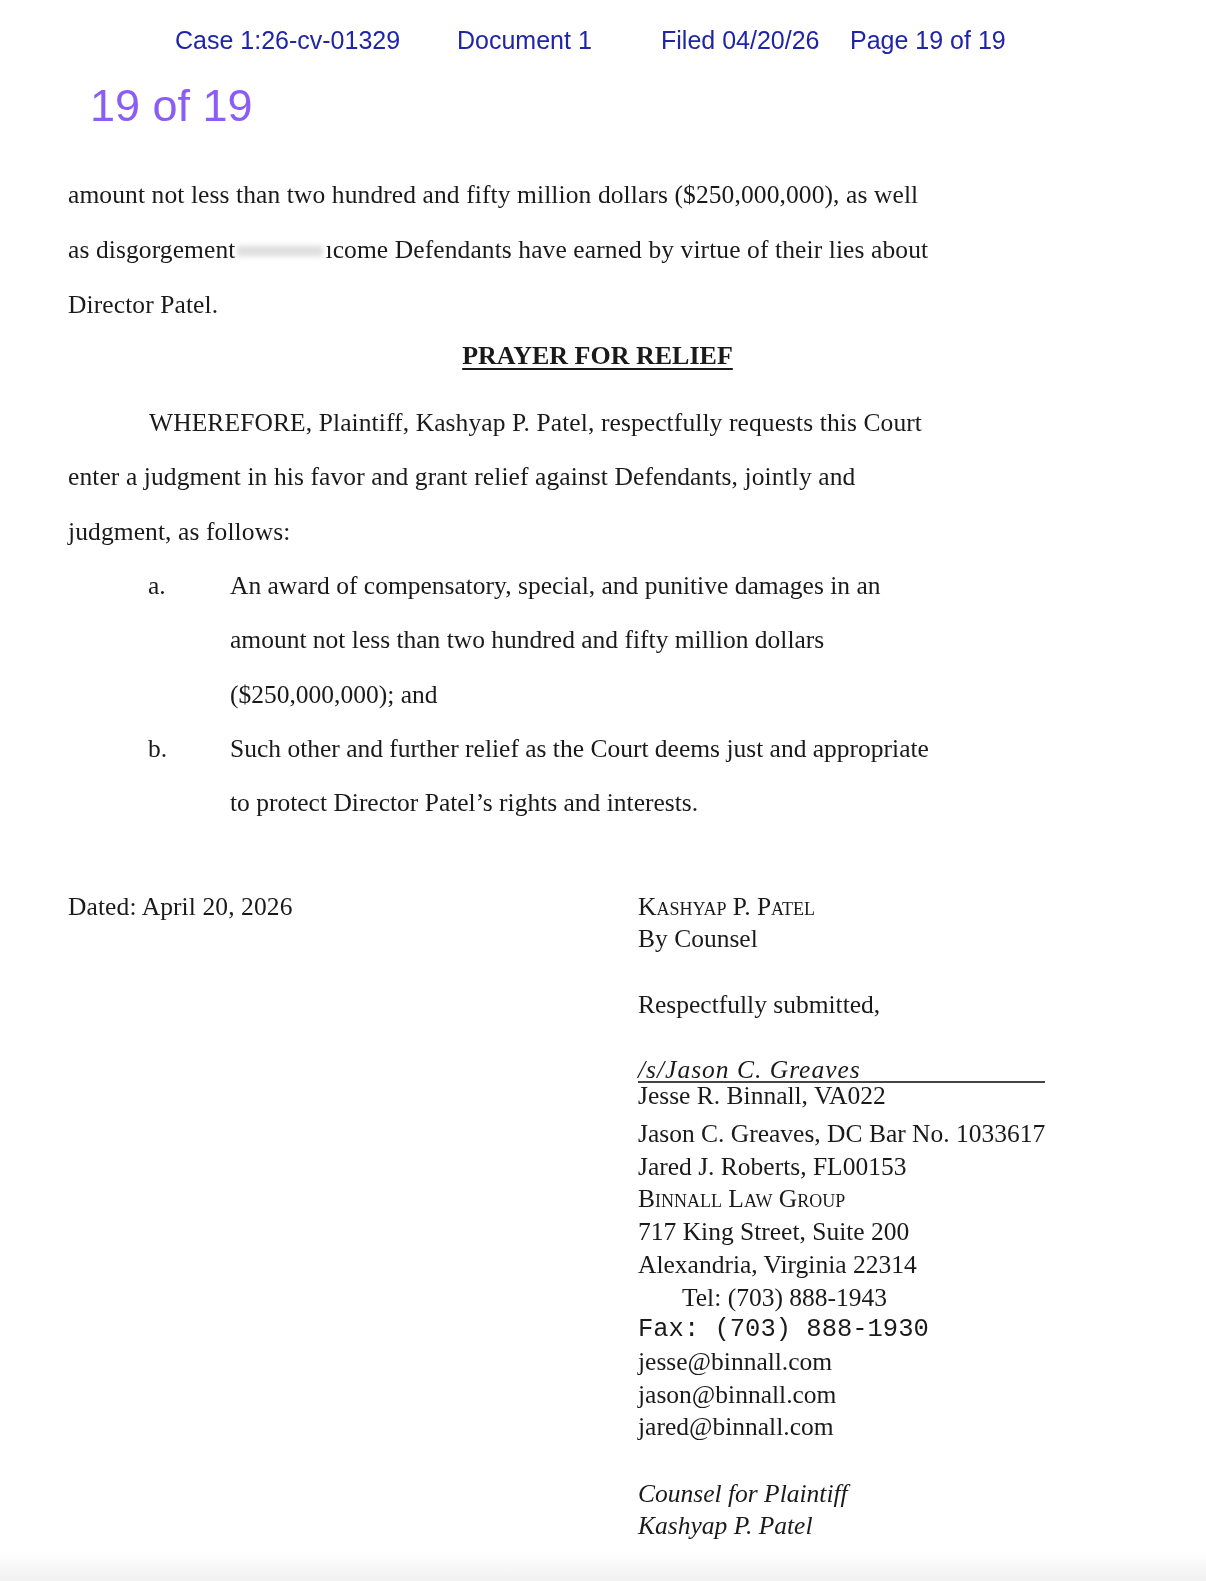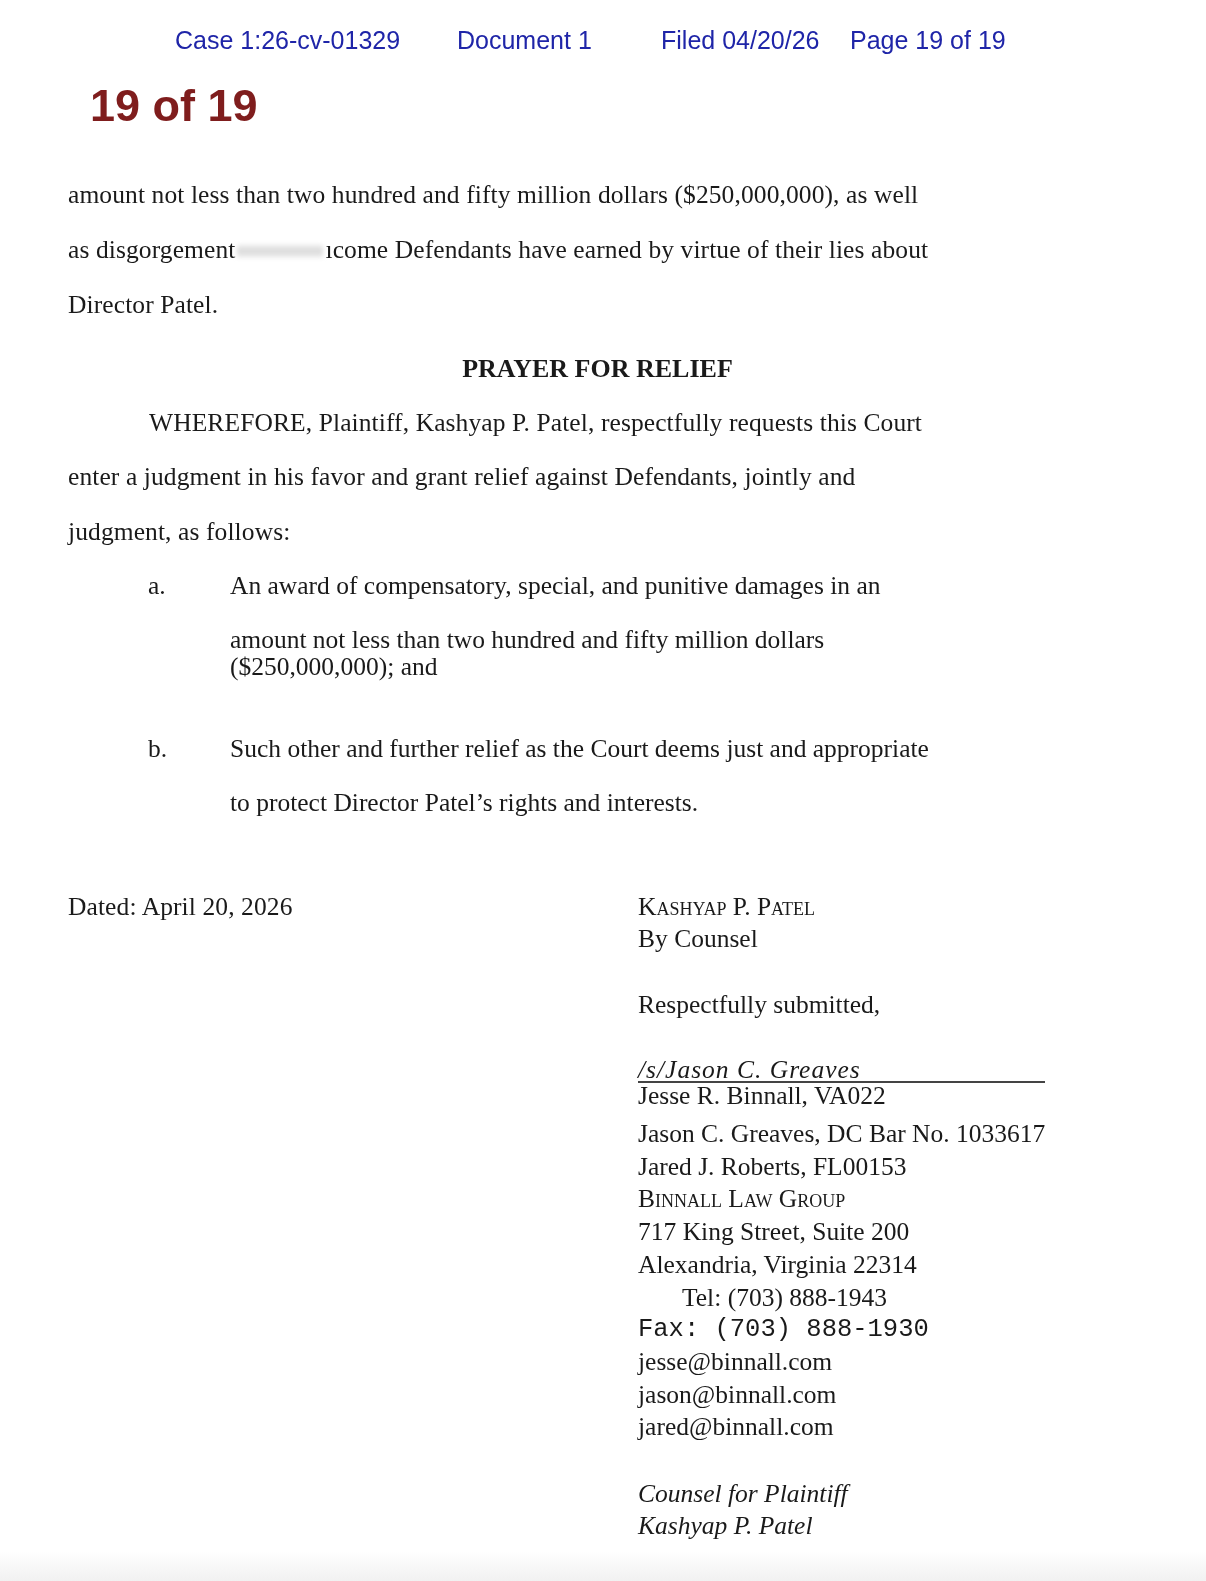--- a/index.html
+++ b/index.html
@@ -13,35 +13,35 @@
     font-family: "Liberation Sans", sans-serif; font-size: 25px; color: #1f25a8;
     white-space: nowrap;
   }
   .header span { display: inline-block; }
   .header .h1 { position: absolute; left: 0; }
   .header .h2 { position: absolute; left: 282px; }
   .header .h3 { position: absolute; left: 466px; margin-left: 20px; }
   .header .h4 { position: absolute; left: 675px; }
   .page-counter {
     position: absolute; top: 80px; left: 90px;
-    font-family: "Liberation Sans", sans-serif; font-weight: bold; font-size: 45px; color: #7f1d1d;
+    font-family: "Liberation Sans", sans-serif; font-weight: normal; font-size: 45px; color: #8b5cf6;
   }
   .body-text {
     position: absolute; left: 68px; font-size: 25.5px; font-family: "Liberation Serif", serif;
     white-space: nowrap; color: #1a1a1a; letter-spacing: 0.1px;
   }
   .redact {
     display: inline-block; width: 86px; height: 14px; vertical-align: middle;
     background: linear-gradient(to bottom, #f4f4f4 0%, #d9d9d9 50%, #f2f2f2 100%);
     filter: blur(2px); margin: 0 2px 0 2px; position: relative; top: -1px;
   }
   .section-title {
-    position: absolute; top: 354px; left: 0; width: 1195px; text-align: center;
+    position: absolute; top: 341px; left: 0; width: 1195px; text-align: center;
     font-family: "Liberation Serif", serif; font-weight: bold; font-size: 26px;
-    text-underline-offset: 4px;
+    text-decoration: underline; text-underline-offset: 4px;
   }
   .item-label { position: absolute; left: 148px; font-size: 25.5px; font-family: "Liberation Serif", serif; }
   .item-text { position: absolute; left: 230px; font-size: 25.5px; font-family: "Liberation Serif", serif; white-space: nowrap; }
   .sig {
     position: absolute; left: 638px; font-size: 25.5px; font-family: "Liberation Serif", serif; white-space: nowrap; line-height: 32.5px;
   }
   .smallcaps { font-variant: small-caps; }
   .italic { font-style: italic; }
   .sig-line {
     position: absolute; left: 638px; top: 1081px; width: 407px; height: 2px; background: #444;
@@ -71,21 +71,21 @@
 
 <div class="section-title">PRAYER FOR RELIEF</div>
 
 <div class="body-text" style="top:408px; left:149px;">WHEREFORE, Plaintiff, Kashyap P. Patel, respectfully requests this Court</div>
 <div class="body-text" style="top:462px;">enter a judgment in his favor and grant relief against Defendants, jointly and</div>
 <div class="body-text" style="top:517px;">judgment, as follows:</div>
 
 <div class="item-label" style="top:571px;">a.</div>
 <div class="item-text" style="top:571px;">An award of compensatory, special, and punitive damages in an</div>
 <div class="item-text" style="top:625px;">amount not less than two hundred and fifty million dollars</div>
-<div class="item-text" style="top:652px;text-align:center;">($250,000,000); and</div>
+<div class="item-text" style="top:680px;text-align:center;">($250,000,000); and</div>
 
 <div class="item-label" style="top:734px;">b.</div>
 <div class="item-text" style="top:734px;">Such other and further relief as the Court deems just and appropriate</div>
 <div class="item-text" style="top:788px;">to protect Director Patel’s rights and interests.</div>
 
 <div class="body-text" style="top:892px;">Dated: April 20, 2026</div>
 
 <div class="sig smallcaps" style="top:891px;">Kashyap P. Patel</div>
 <div class="sig" style="top:923px;">By Counsel</div>
 <div class="sig" style="top:989px;">Respectfully submitted,</div>

